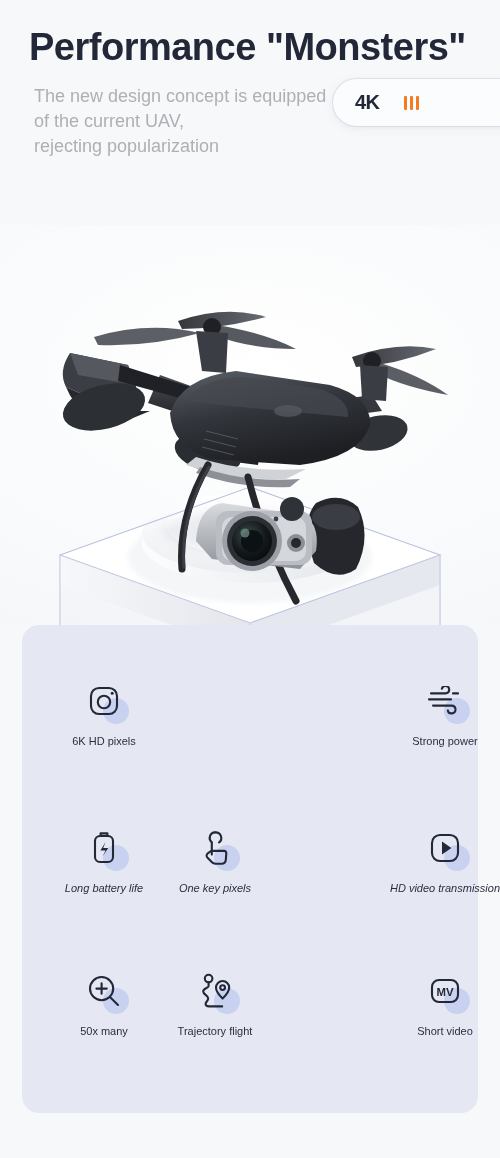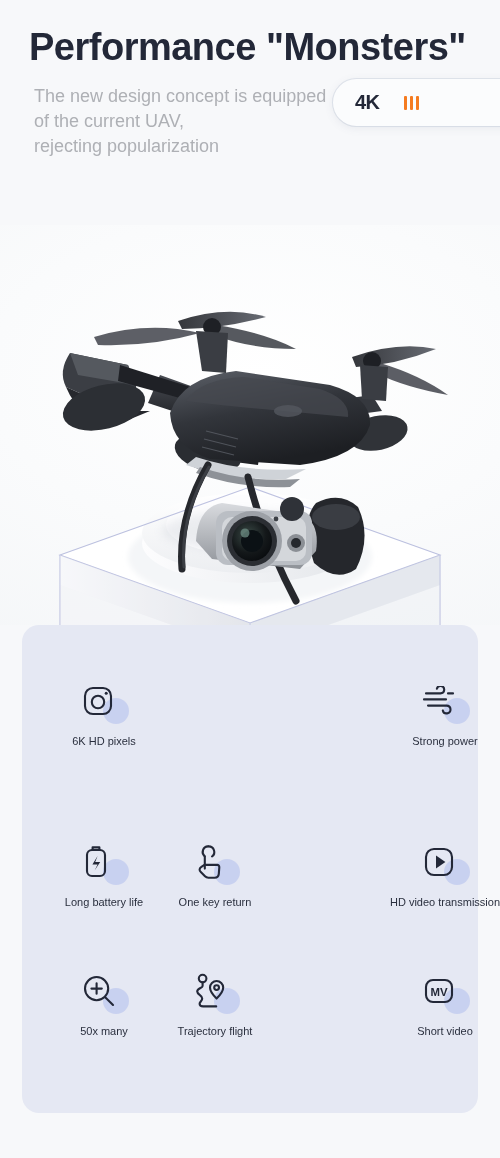--- a/index.html
+++ b/index.html
@@ -51,35 +51,35 @@
     position:absolute; left:22px; top:625px;
     width:456px; height:488px;
     background:#e5e8f3; border-radius:17px;
   }
   .feat-grid{
     position:absolute; left:0; top:0; width:100%; height:100%;
   }
   .feat-item{ position:absolute; width:118px; text-align:center; }
   .feat-icon{
     position:relative; width:46px; height:46px; margin:0 auto;
-    display:flex; align-items:center; 
+    display:flex; align-items:center; justify-content:center;
   }
   .feat-icon .blob{
     position:absolute; width:26px; height:26px; border-radius:50%;
     background:#c3cdef; opacity:.85; left:22px; top:20px; z-index:0;
   }
   .feat-icon svg{ position:relative; z-index:1; display:block; }
   .feat-label{
     margin-top:9px; font-size:11px; color:#2a2f3e; white-space:nowrap;
     line-height:16px;
   }
 
   
   .c0{ left:23px; }  .c1{ left:134px; } .c2{ left:250px; } .c3{ left:364px; }
-  .r0{ top:53px; }   .r1{ top:214px; }  .r2{ top:343px; }
+  .r0{ top:53px; }   .r1{ top:200px;font-style:italic; }  .r2{ top:343px; }
 
   
   .feat-item.wide{ width:160px; }
   .feat-item.wide .feat-icon{ margin:0 auto; }
 </style>
 </head>
 <body>
 
 <div id="hero-title">Performance "Monsters"</div>
 
@@ -288,21 +288,21 @@
     <div class="feat-item c1 r1">
       <div class="feat-icon">
         <span class="blob"></span>
         <svg width="32" height="36" viewBox="0 0 32 36" fill="none" stroke="#232838" stroke-width="2.1" stroke-linejoin="round" stroke-linecap="round">
           <path d="M16.6 2.4 a5.6 5.6 0 0 1 3.4 10.1"></path>
           <path d="M12.6 12.2 a5.6 5.6 0 0 1 3.4 -9.8"></path>
           <path d="M12.8 12.4 V24.6"></path>
           <path d="M12.8 20.6 l-3.4 2.2 c-2.2 1.5 -2.4 3.4 -0.6 5.2 l4.2 4.3 c1 1 2 1.4 3.4 1.4 h6.2 c2.6 0 4 -1.3 4.2 -3.8 l0.5 -6.6 c0.1 -1.5 -0.8 -2.4 -2.2 -2.4 h-11"></path>
         </svg>
       </div>
-      <div class="feat-label">One key return</div>
+      <div class="feat-label">One key pixels</div>
     </div>
 
 
     <div class="feat-item wide c3 r1" style="left:343px;">
       <div class="feat-icon">
         <span class="blob"></span>
         <svg width="34" height="34" viewBox="0 0 34 34" fill="none" stroke="#232838" stroke-width="2.1" stroke-linejoin="round">
           <rect x="4" y="4" width="26" height="26" rx="8"></rect>
           <path d="M14 10.6 L23.4 17 L14 23.4 Z" fill="#232838" stroke="none"></path>
         </svg>

